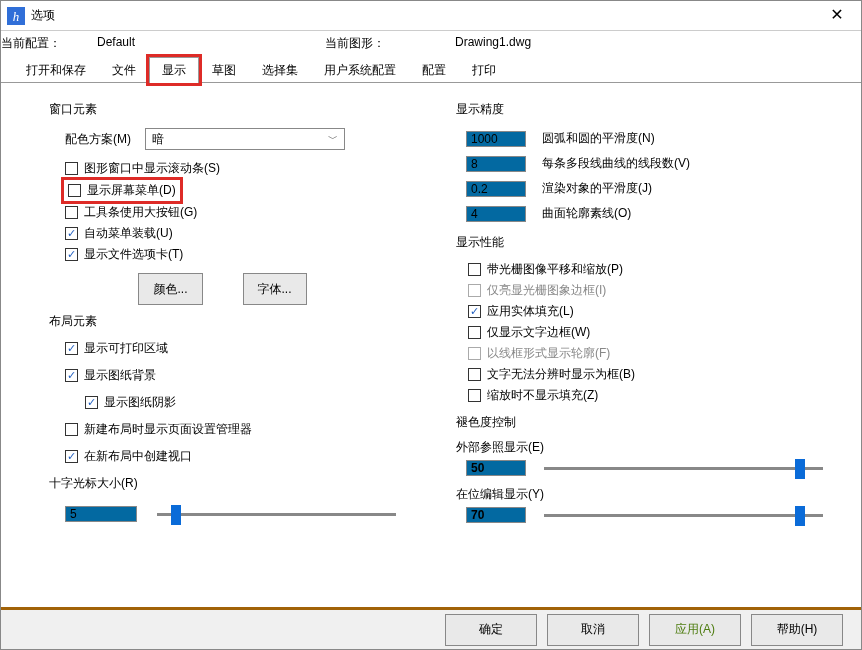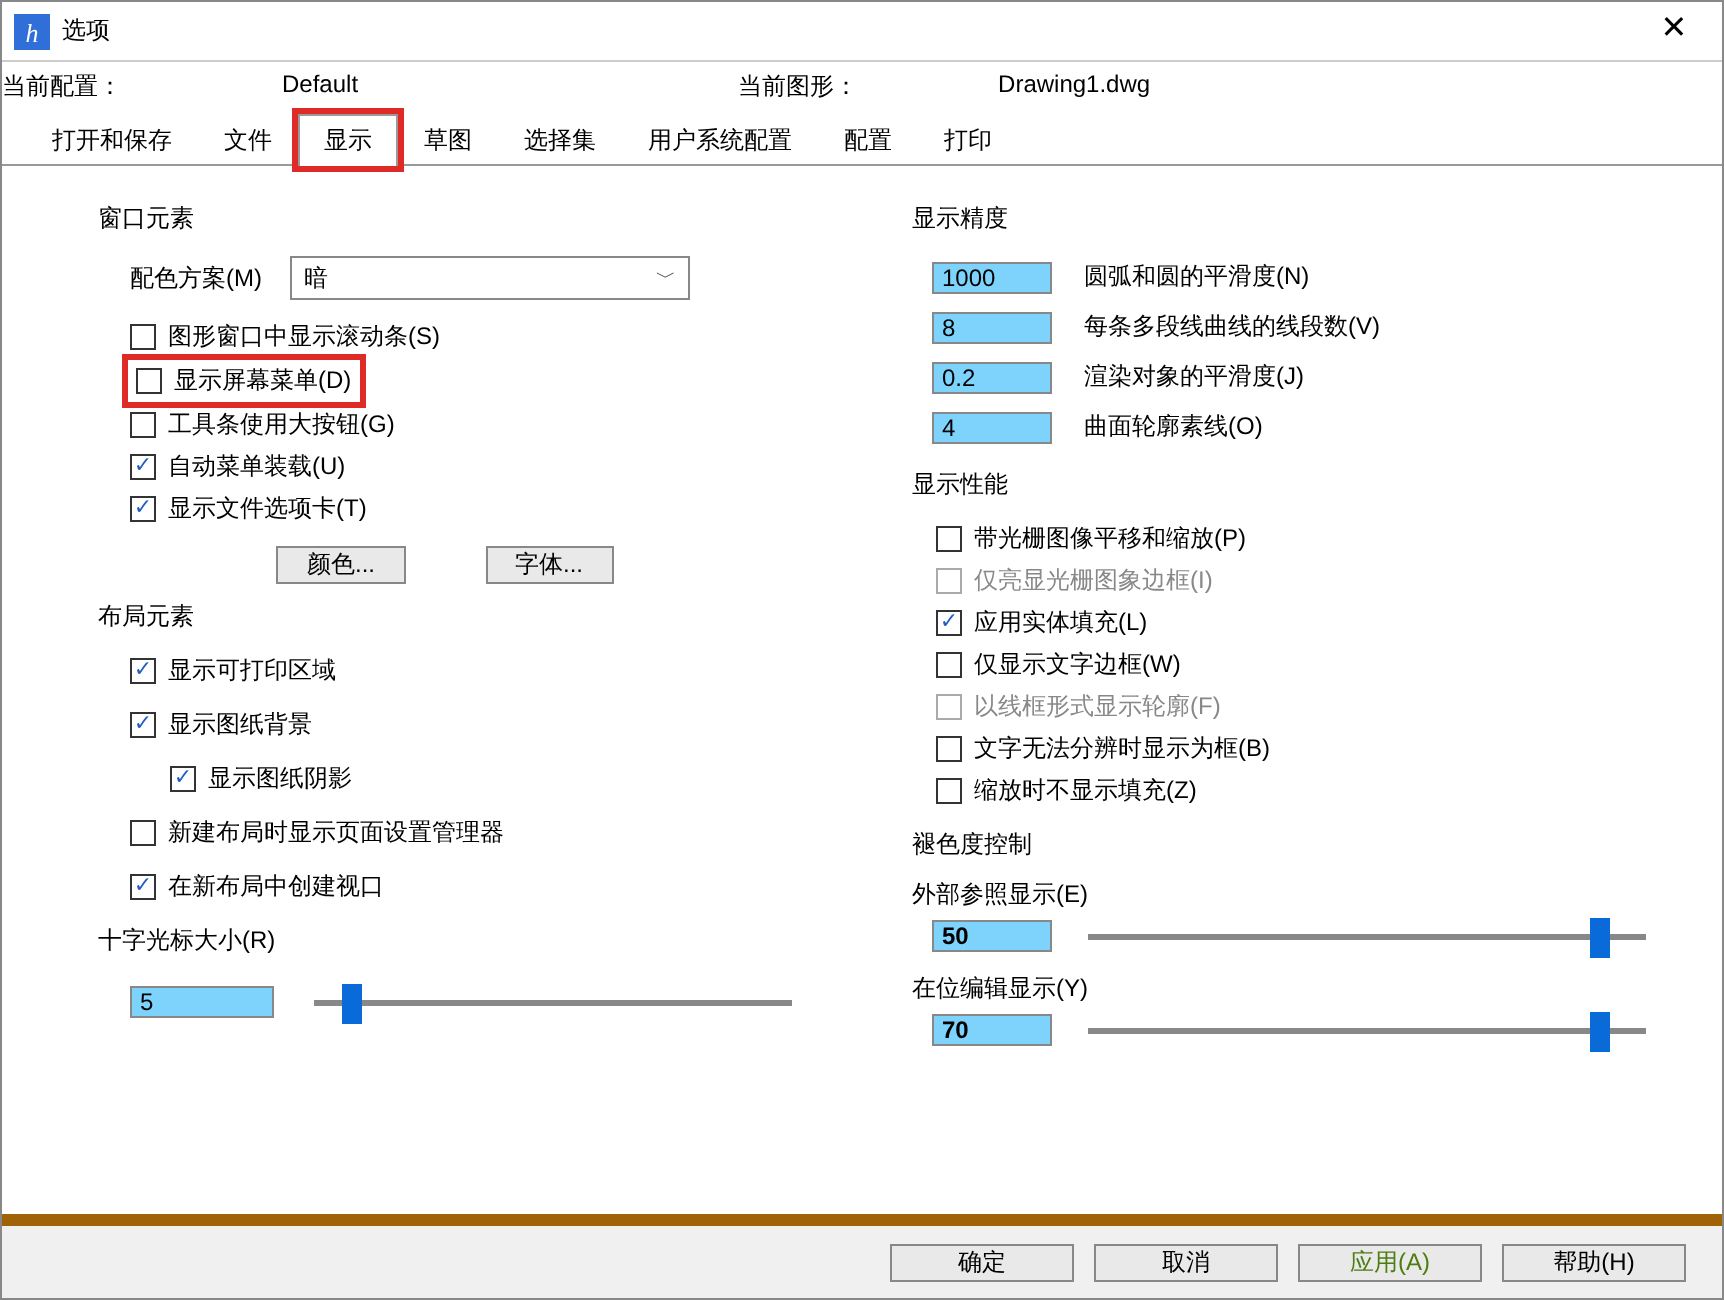--- a/index.html
+++ b/index.html
@@ -45,21 +45,21 @@
     font-size: 16px;
     text-align: center;
     line-height: 28px;
     cursor: pointer;
   }
   .header-row {
     display: flex;
     padding: 4px 12px 4px 0;
   }
   .hdr-lbl { }
-  .hdr-val1 { margin-left: 80px; text-align: center; }
+  .hdr-val1 { margin-left: 36px; text-align: center; }
   .hdr-lbl2 { margin-left: 190px; text-align: center; }
   .hdr-val2 { margin-left: 70px; }
   .tabs {
     display: flex;
     padding: 0 12px;
     gap: 0;
     border-bottom: 1px solid #999;
     position: relative;
   }
   .tab {
@@ -95,39 +95,39 @@
   .cbox.disabled { border-color:#aaa; color:#aaa; }
   .lbl.disabled { color:#888; }
   .sel {
     border: 1px solid #888; height: 22px; padding: 0 6px;
     display: inline-flex; align-items: center; justify-content: space-between;
     width: 200px; background:#fff;
   }
   .sel .chev { font-size:10px; color:#555; }
   .input {
     border: 1px solid #888; height: 16px; padding: 0 4px;
-    background:#7dd3fc; display:inline-flex; align-items:center;
+    background:#0369a1; display:inline-flex; align-items:center;
   }
   .btn {
-    border: 1px solid #888; background:#e9e9e9; height:19px;
+    border: 1px solid #888; background:#e9e9e9; height:32px;
     padding: 0 14px; display:inline-flex; align-items:center; justify-content:center;
     cursor:pointer;
   }
   .btn.disabled { color:#4d7c0f; }
   .btns-row { display:flex; gap:40px; justify-content:center; margin-top:8px; }
   .prec-row { display:flex; align-items:center; margin:4px 0 4px 10px; }
   .prec-row .input { width:60px; margin-right:16px; }
   .slider-row { display:flex; align-items:center; margin:4px 0 4px 10px;font-weight:bold; }
   .slider-row .input { width:60px; margin-right:18px; }
   .slider-track { flex:1; height:3px; background:#888; position:relative; margin-right:20px; }
   .slider-thumb { position:absolute; top:-8px; width:10px; height:20px; background:#0a6bd8; }
   .cross-row { display:flex; align-items:center; margin:6px 0 0 36px; }
   .cross-row .input { width:72px; margin-right:20px; }
   .footer {
-    height: 42px; border-top:6px solid #a16207; display:flex;
+    height: 42px; border-top:3px solid #a16207; display:flex;
     align-items:center; justify-content:flex-end; padding-right:18px; gap:10px;
     background:#f0f0f0;
   }
   .footer .btn { width:92px; justify-content:center; }
   .hl-cb { outline:3px solid #de2b27; outline-offset:1px; display:inline-flex; align-items:center; padding:1px 3px; }
   .sec-spacer { height:6px; }
 </style>
 </head>
 <body>
 

